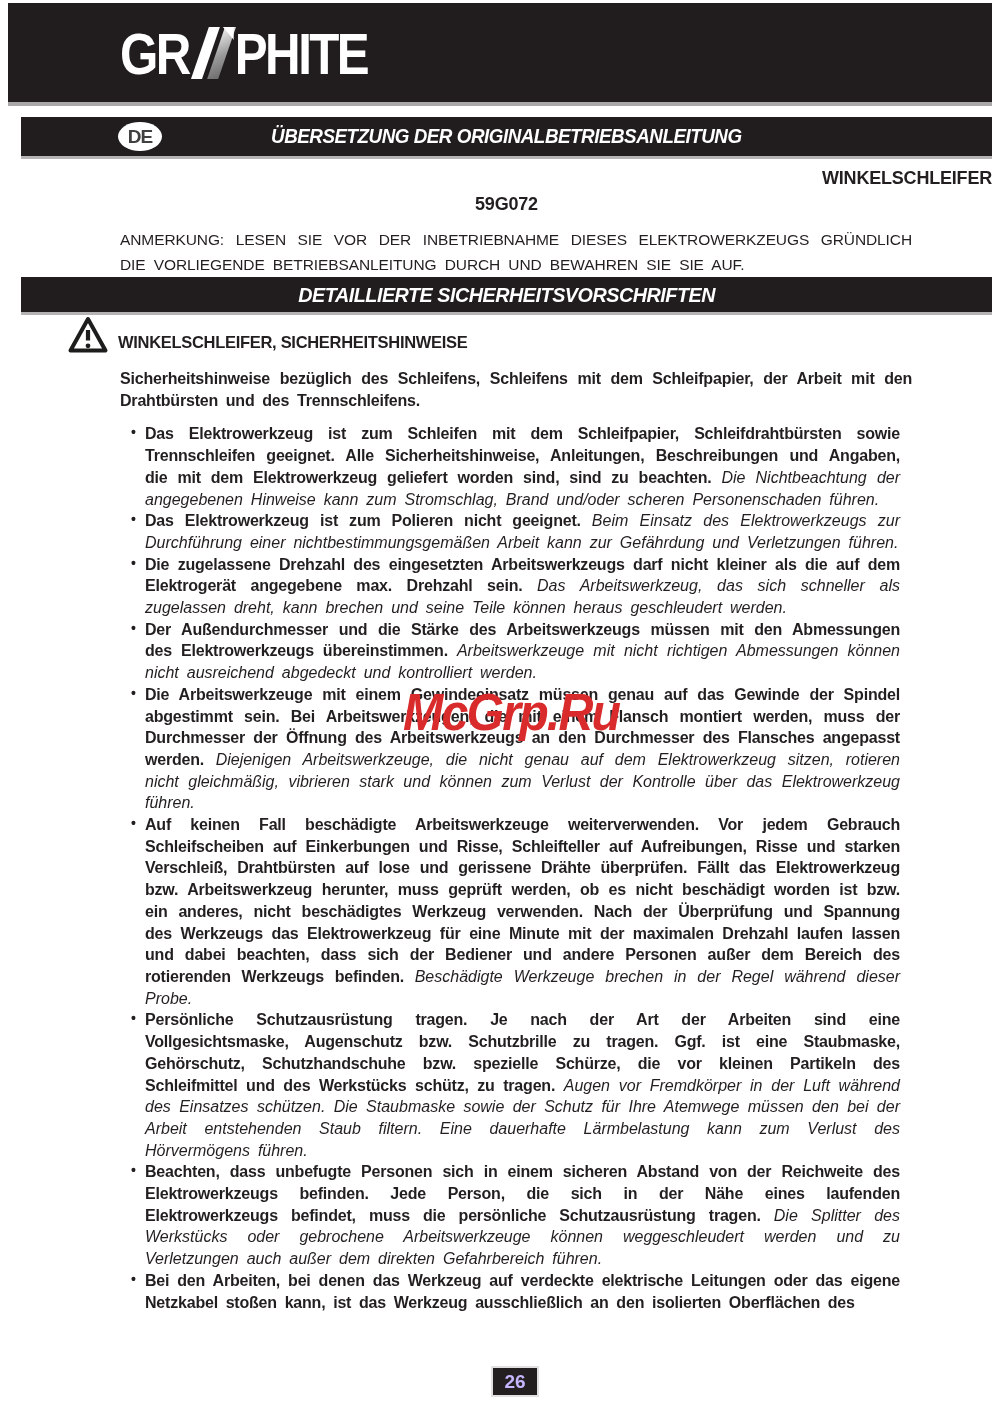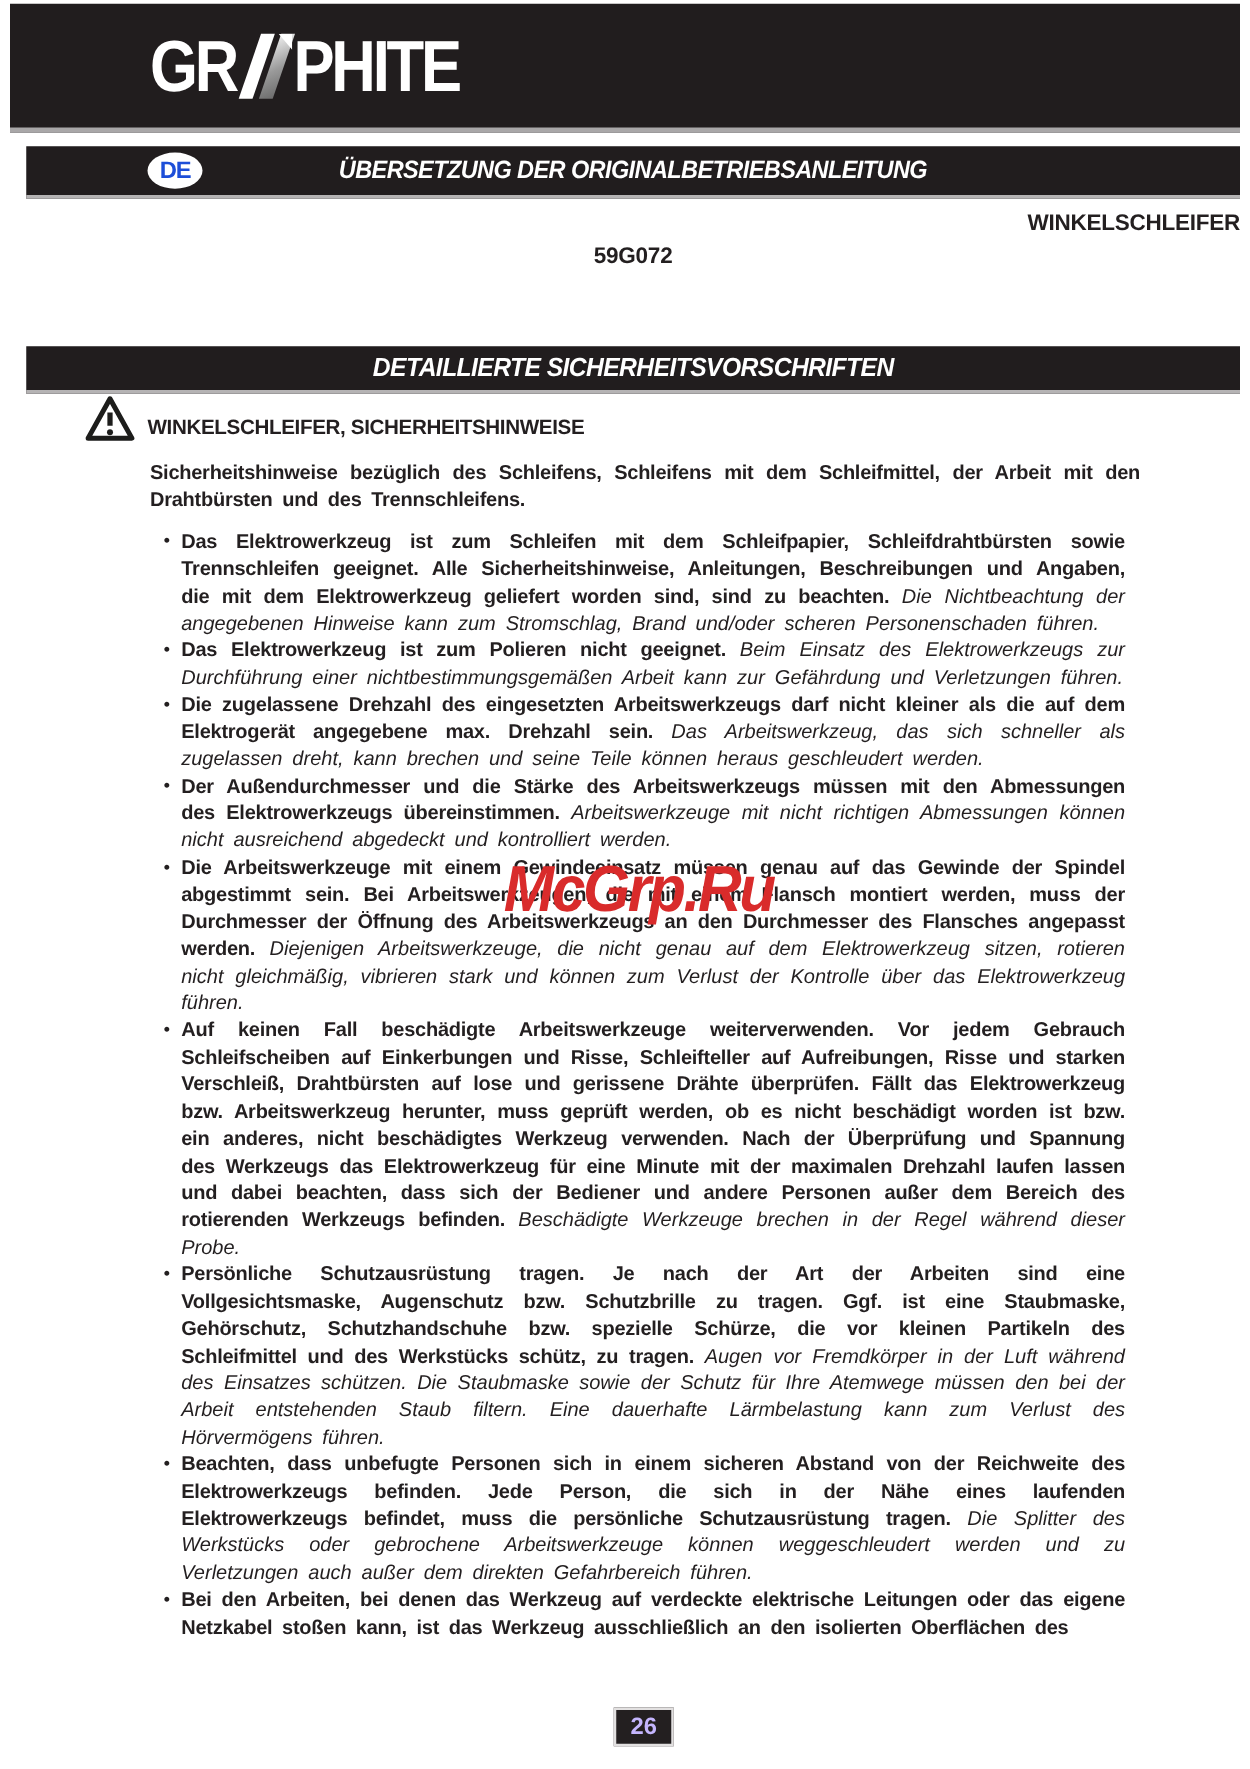--- a/index.html
+++ b/index.html
@@ -38,21 +38,21 @@
   
   .lang-bar {
     position:absolute; left:21px; top:117px; width:971px; height:39px;
     background:#211d1e; border-bottom:3px solid #b5b3b4;
     display:flex; align-items:center; justify-content:center;
   }
   .de-badge {
     position:absolute; left:97px; top:5px; width:44px; height:29px;
     background:#ffffff; border-radius:50%;
     display:flex; align-items:center; justify-content:center;
-    font-weight:700; font-size:19px; letter-spacing:-1px; color:#1d4ed8;
+    font-weight:700; font-size:19px; letter-spacing:-1px; color:#404040;
   }
   .lang-title {
     color:#ffffff; font-style:italic; font-weight:700; font-size:20px;
     letter-spacing:-0.5px; transform:scaleX(0.94);
   }
 
   
   .product-name, .product-model {
     position:absolute; left:21px; width:971px; text-align:center;
     font-weight:700; font-size:18px; letter-spacing:-0.2px;
@@ -134,34 +134,35 @@
   </div>
 
   <div class="lang-bar">
     <span class="de-badge">DE</span>
     <span class="lang-title">ÜBERSETZUNG DER ORIGINALBETRIEBSANLEITUNG</span>
   </div>
 
   <div class="product-name">WINKELSCHLEIFER</div>
   <div class="product-model">59G072</div>
 
+  <div class="note">ANMERKUNG: LESEN SIE VOR DER INBETRIEBNAHME DIESES ELEKTROWERKZEUGS GRÜNDLICH DIE VORLIEGENDE BETRIEBSANLEITUNG DURCH UND BEWAHREN SIE SIE AUF.</div>
 
   <div class="section-bar">
     <span class="section-title">DETAILLIERTE SICHERHEITSVORSCHRIFTEN</span>
   </div>
 
   <svg class="warning-icon" viewBox="0 0 42 40" xmlns="http://www.w3.org/2000/svg">
     <path d="M21 4 L38.5 35.5 L3.5 35.5 Z" fill="none" stroke="#1d1d1b" stroke-width="4" stroke-linejoin="round"></path>
     <line x1="21" y1="15" x2="21" y2="25.5" stroke="#1d1d1b" stroke-width="4.2"></line>
     <circle cx="21" cy="30.8" r="2.4" fill="#1d1d1b"></circle>
   </svg>
   <div class="safety-heading">WINKELSCHLEIFER, SICHERHEITSHINWEISE</div>
 
   <div class="content">
-    <p class="intro">Sicherheitshinweise bezüglich des Schleifens, Schleifens mit dem Schleifmittel, der Arbeit mit den Drahtbürsten und des Trennschleifens.</p>
+    <p class="intro">Sicherheitshinweise bezüglich des Schleifens, Schleifens mit dem Schleifpapier, der Arbeit mit den Drahtbürsten und des Trennschleifens.</p>
     <ul class="bullets">
       <li><b>Das Elektrowerkzeug ist zum Schleifen mit dem Schleifpapier, Schleifdrahtbürsten sowie Trennschleifen geeignet. Alle Sicherheitshinweise, Anleitungen, Beschreibungen und Angaben, die mit dem Elektrowerkzeug geliefert worden sind, sind zu beachten.</b> <i>Die Nichtbeachtung der angegebenen Hinweise kann zum Stromschlag, Brand und/oder scheren Personenschaden führen.</i></li>
       <li><b>Das Elektrowerkzeug ist zum Polieren nicht geeignet.</b> <i>Beim Einsatz des Elektrowerkzeugs zur Durchführung einer nichtbestimmungsgemäßen Arbeit kann zur Gefährdung und Verletzungen führen.</i></li>
       <li><b>Die zugelassene Drehzahl des eingesetzten Arbeitswerkzeugs darf nicht kleiner als die auf dem Elektrogerät angegebene max. Drehzahl sein.</b> <i>Das Arbeitswerkzeug, das sich schneller als zugelassen dreht, kann brechen und seine Teile können heraus geschleudert werden.</i></li>
       <li><b>Der Außendurchmesser und die Stärke des Arbeitswerkzeugs müssen mit den Abmessungen des Elektrowerkzeugs übereinstimmen.</b> <i>Arbeitswerkzeuge mit nicht richtigen Abmessungen können nicht ausreichend abgedeckt und kontrolliert werden.</i></li>
       <li><b>Die Arbeitswerkzeuge mit einem Gewindeeinsatz müssen genau auf das Gewinde der Spindel abgestimmt sein. Bei Arbeitswerkzeugen, die mit einem Flansch montiert werden, muss der Durchmesser der Öffnung des Arbeitswerkzeugs an den Durchmesser des Flansches angepasst werden.</b> <i>Diejenigen Arbeitswerkzeuge, die nicht genau auf dem Elektrowerkzeug sitzen, rotieren nicht gleichmäßig, vibrieren stark und können zum Verlust der Kontrolle über das Elektrowerkzeug führen.</i></li>
       <li><b>Auf keinen Fall beschädigte Arbeitswerkzeuge weiterverwenden. Vor jedem Gebrauch Schleifscheiben auf Einkerbungen und Risse, Schleifteller auf Aufreibungen, Risse und starken Verschleiß, Drahtbürsten auf lose und gerissene Drähte überprüfen. Fällt das Elektrowerkzeug bzw. Arbeitswerkzeug herunter, muss geprüft werden, ob es nicht beschädigt worden ist bzw. ein anderes, nicht beschädigtes Werkzeug verwenden. Nach der Überprüfung und Spannung des Werkzeugs das Elektrowerkzeug für eine Minute mit der maximalen Drehzahl laufen lassen und dabei beachten, dass sich der Bediener und andere Personen außer dem Bereich des rotierenden Werkzeugs befinden.</b> <i>Beschädigte Werkzeuge brechen in der Regel während dieser Probe.</i></li>
       <li><b>Persönliche Schutzausrüstung tragen. Je nach der Art der Arbeiten sind eine Vollgesichtsmaske, Augenschutz bzw. Schutzbrille zu tragen. Ggf. ist eine Staubmaske, Gehörschutz, Schutzhandschuhe bzw. spezielle Schürze, die vor kleinen Partikeln des Schleifmittel und des Werkstücks schütz, zu tragen.</b> <i>Augen vor Fremdkörper in der Luft während des Einsatzes schützen. Die Staubmaske sowie der Schutz für Ihre Atemwege müssen den bei der Arbeit entstehenden Staub filtern. Eine dauerhafte Lärmbelastung kann zum Verlust des Hörvermögens führen.</i></li>
       <li><b>Beachten, dass unbefugte Personen sich in einem sicheren Abstand von der Reichweite des Elektrowerkzeugs befinden. Jede Person, die sich in der Nähe eines laufenden Elektrowerkzeugs befindet, muss die persönliche Schutzausrüstung tragen.</b> <i>Die Splitter des Werkstücks oder gebrochene Arbeitswerkzeuge können weggeschleudert werden und zu Verletzungen auch außer dem direkten Gefahrbereich führen.</i></li>
       <li><b>Bei den Arbeiten, bei denen das Werkzeug auf verdeckte elektrische Leitungen oder das eigene Netzkabel stoßen kann, ist das Werkzeug ausschließlich an den isolierten Oberflächen des</b> <i></i></li>

